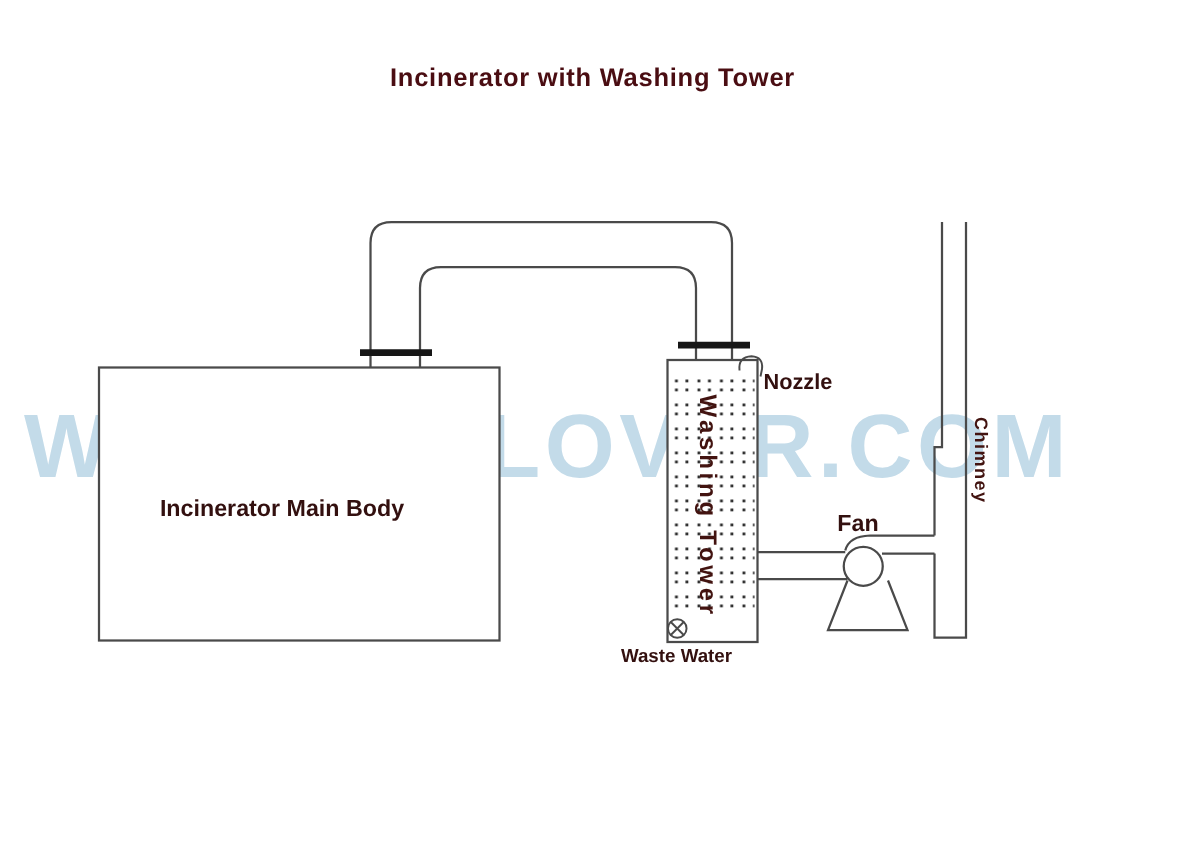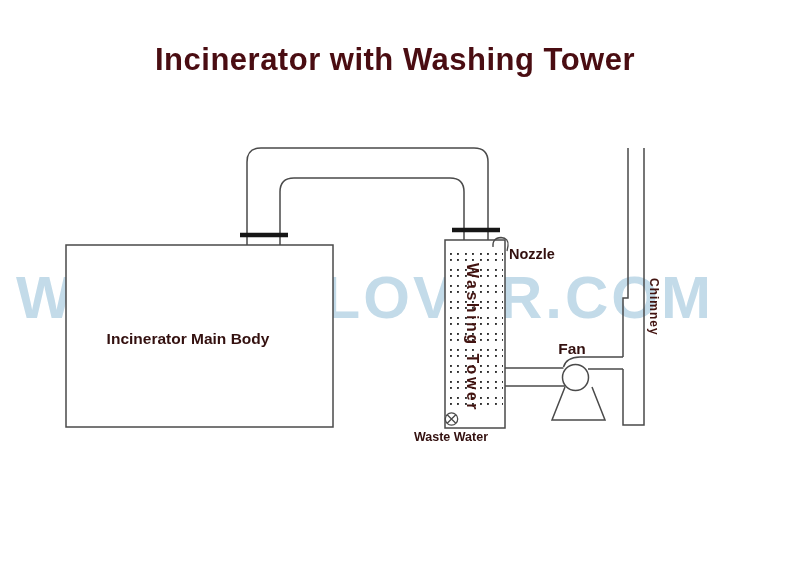--- a/index.html
+++ b/index.html
@@ -3,21 +3,21 @@
 <meta charset="utf-8">
 <style>
   html,body{margin:0;padding:0;background:#ffffff;}
   #stage{position:relative;width:800px;height:564px;background:#ffffff;overflow:hidden;
          font-family:"Liberation Sans",sans-serif;}
   #watermark{position:absolute;left:16px;top:268px;z-index:0;
              font-size:60px;font-weight:bold;letter-spacing:3px;line-height:1;
              color:#c3dbe9;white-space:nowrap;user-select:none;}
   #diagram-svg{position:absolute;left:0;top:0;z-index:1;}
   #page-title{position:absolute;left:0;top:42px;width:790px;z-index:2;
-              text-align:center;font-size:31px;font-weight:bold;color:#4a0d12;
+              text-align:center;font-size:17px;font-weight:bold;color:#4a0d12;
               letter-spacing:0.5px;}
   .lbl{font-family:"Liberation Sans",sans-serif;font-weight:bold;fill:#33100f;}
   .lbl-main{font-size:15.5px;}
   .lbl-small{font-size:12.5px;}
   .lbl-mid{font-size:14.5px;}
   .lbl-vert{font-size:16px;letter-spacing:2.5px;fill:#421310;}
   .lbl-vert-sm{font-size:12px;letter-spacing:1px;fill:#421310;}
   .line{stroke:#4a4a4a;stroke-width:1.5;fill:none;}
   .linethin{stroke:#4a4a4a;stroke-width:1.3;fill:none;}
   .flange{stroke:#161616;stroke-width:4.5;fill:none;}

